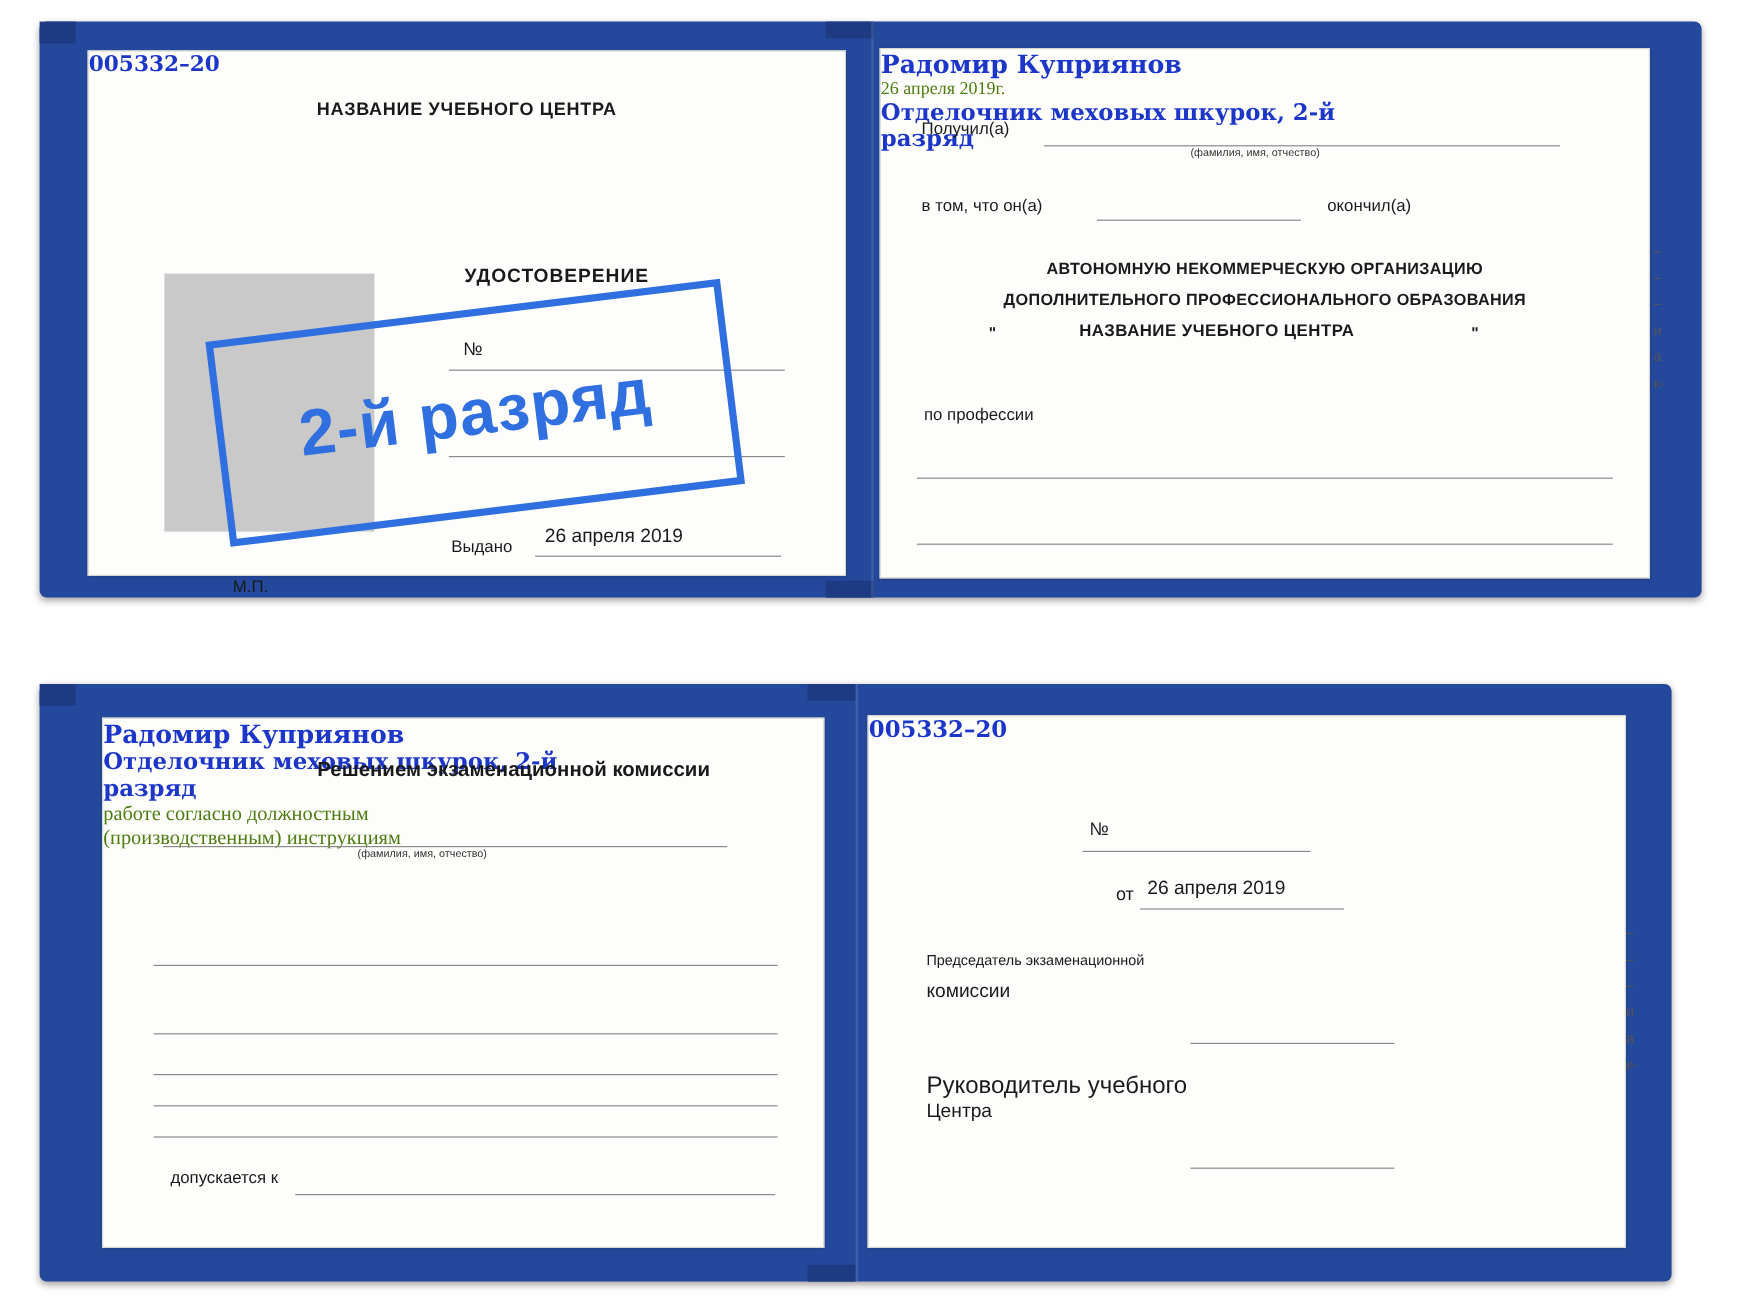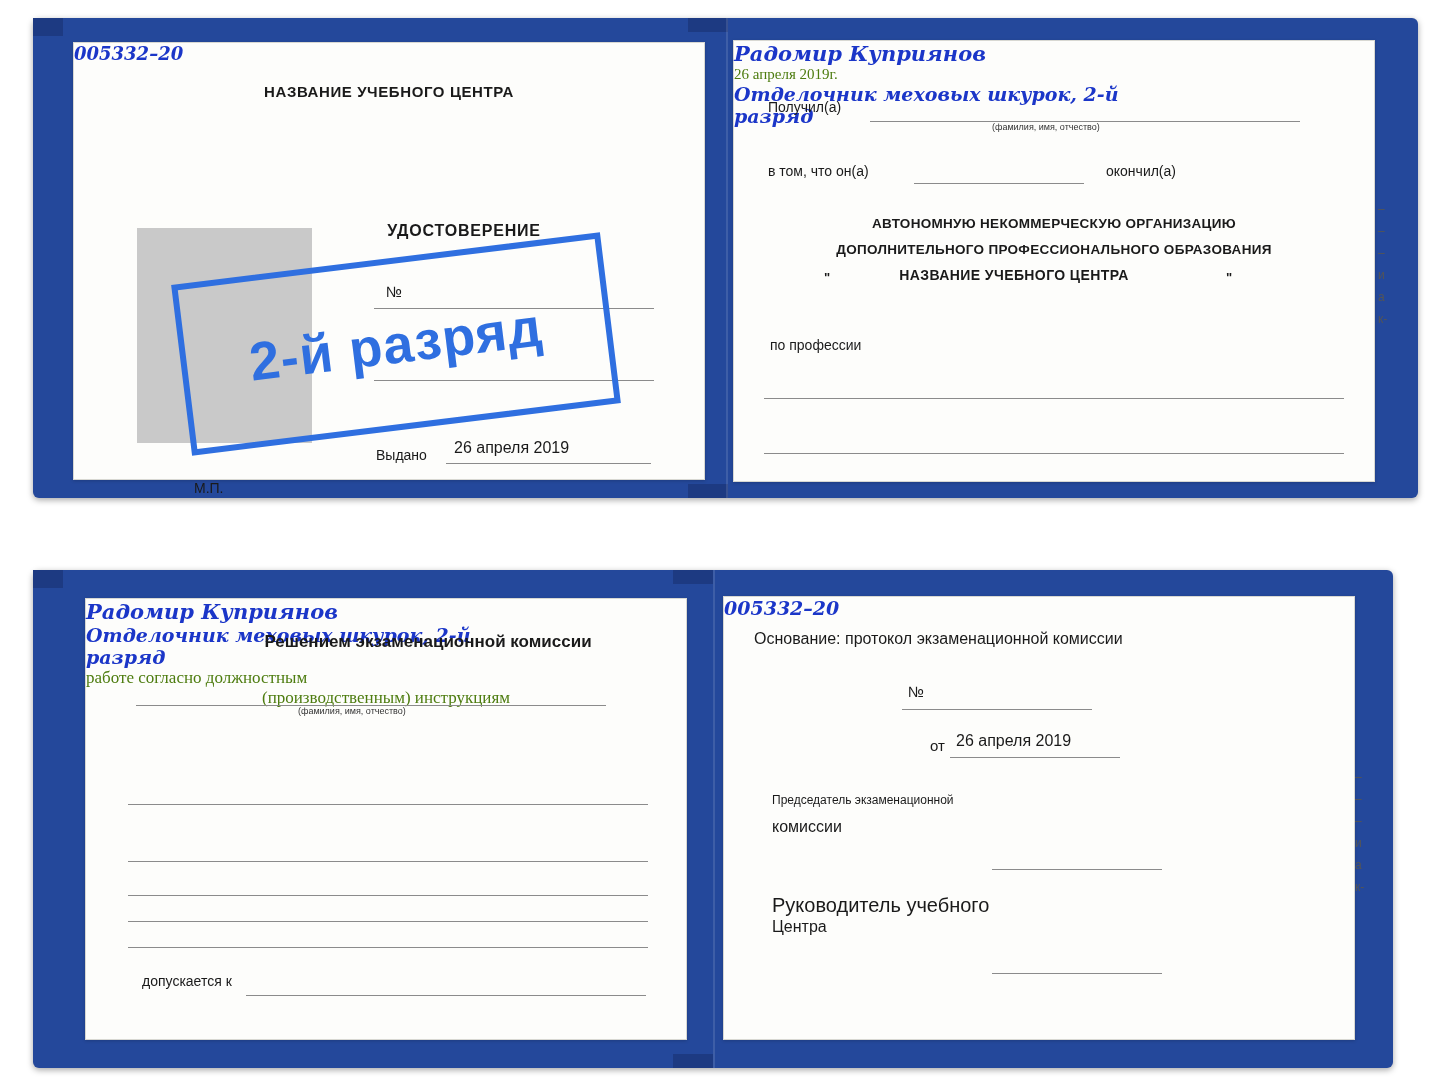--- a/index.html
+++ b/index.html
@@ -59,21 +59,20 @@
     position: absolute;
     color: #1a1a1a;
     white-space: pre;
     line-height: 1.25;
   }
   .bold { font-weight: bold; }
   .center { text-align: center; }
   .hand {
     font-family: "DejaVu Serif", serif;
     color: #1b36c8;
-    font-style: italic;
     font-weight: bold;
     white-space: pre;
   }
   .ital {
     font-family: "Liberation Serif", serif;
     color: #4d7c0f;
     white-space: pre;
   }
   .rule {
     position: absolute;
@@ -212,25 +211,24 @@
       <div class="hand" style="left:46px;top:228px;font-size:19px;">разряд</div>
       <div class="rule" style="left:42px;top:262px;width:520px;"></div>
 
       <div class="rule" style="left:42px;top:296px;width:520px;"></div>
       <div class="rule" style="left:42px;top:322px;width:520px;"></div>
       <div class="rule" style="left:42px;top:348px;width:520px;"></div>
 
       <div class="txt" style="left:56px;top:374px;font-size:14px;">допускается к</div>
       <div class="ital" style="left:168px;top:370px;font-size:17px;">работе согласно должностным</div>
       <div class="rule" style="left:160px;top:396px;width:400px;"></div>
-      <div class="ital" style="left:56px;top:398px;font-size:17px;text-align:center;">(производственным) инструкциям</div>
+      <div class="ital" style="left:56px;top:398px;font-size:17px;">(производственным) инструкциям</div>
     </div>
 
     <div class="inner-page right">
-      <div class="txt" style="left:30px;top:32px;font-size:16px;">Основание: протокол экзаменационной комиссии</div>
 
       <div class="txt" style="left:184px;top:86px;font-size:15px;">№</div>
       <div class="hand" style="left:208px;top:82px;font-size:19px;">005332–20</div>
       <div class="rule" style="left:178px;top:112px;width:190px;"></div>
 
       <div class="txt" style="left:206px;top:140px;font-size:15px;">от</div>
       <div class="txt" style="left:232px;top:134px;font-size:16px;">26 апреля 2019</div>
       <div class="rule" style="left:226px;top:160px;width:170px;"></div>
 
       <div class="txt" style="left:48px;top:196px;font-size:12px;">Председатель экзаменационной</div>

